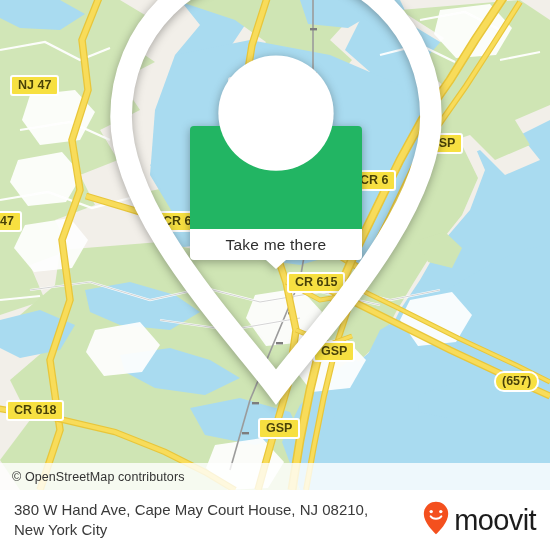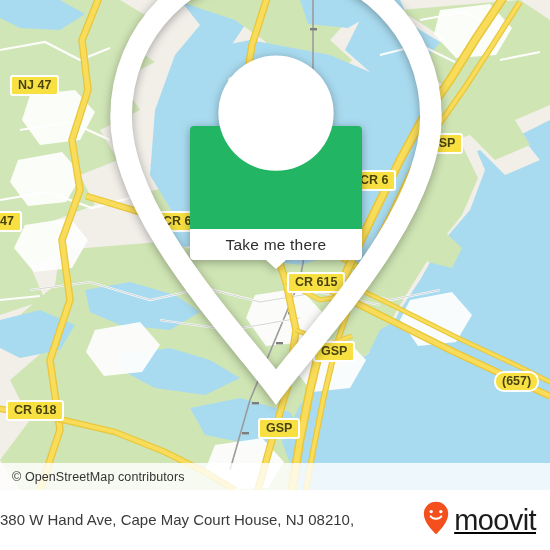--- a/index.html
+++ b/index.html
@@ -56,24 +56,24 @@
     white-space:nowrap;line-height:14px;
     box-sizing:border-box;
     text-shadow:0 0 1px rgba(255,255,255,.4);
   }
 
   
   #footer{
     position:absolute;left:0;top:490px;width:550px;height:60px;
     background:#ffffff;
     display:flex;align-items:center;justify-content:space-between;
-    box-sizing:border-box;padding:0 14px 0 0;
+    box-sizing:border-box;padding:0 14px 0 14px;
   }
   #footer-addr{font-size:15px;color:#3a3a3a;line-height:20px;max-width:400px;}
-  #brand{display:flex;align-items:center;gap:5px;text-decoration:underline;}
+  #brand{display:flex;align-items:center;gap:5px;}
   #brand-word{font-size:29px;color:#1c1c1c;letter-spacing:-0.6px;line-height:29px;font-weight:500;}
 </style>
 </head>
 <body>
 
 <div id="app">
 
   <div id="map">
     <svg viewBox="0 0 550 490" xmlns="http://www.w3.org/2000/svg">
       <defs>
@@ -265,20 +265,21 @@
       <div id="card-foot">
         <span>Take me there</span>
         <div id="card-tail"></div>
       </div>
     </div>
   </div>
 
   <div id="footer">
     <div id="footer-addr">
       <div>380 W Hand Ave, Cape May Court House, NJ 08210,</div>
+      <div>New York City</div>
     </div>
     <div id="brand">
       <span>
         <svg width="26" height="34" viewBox="0 0 26 34" xmlns="http://www.w3.org/2000/svg">
           <path d="M13 0.8 C6.1 0.8 0.8 6.1 0.8 13 C0.8 21.2 10 30.5 13 33.2
                    C16 30.5 25.2 21.2 25.2 13 C25.2 6.1 19.9 0.8 13 0.8 Z" fill="#f4501e"></path>
           <circle cx="8.2" cy="10.6" r="1.7" fill="#ffffff"></circle>
           <circle cx="17.8" cy="10.6" r="1.7" fill="#ffffff"></circle>
           <path d="M7.6 15.2 C9.6 18.6 16.4 18.6 18.4 15.2" fill="none" stroke="#ffffff" stroke-width="1.9" stroke-linecap="round"></path>
         </svg>

